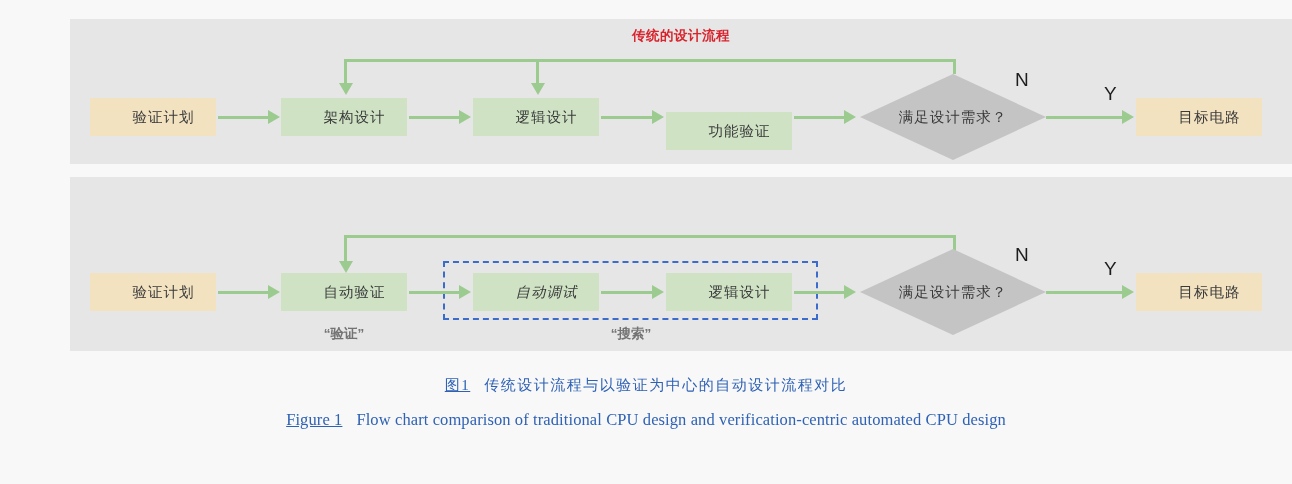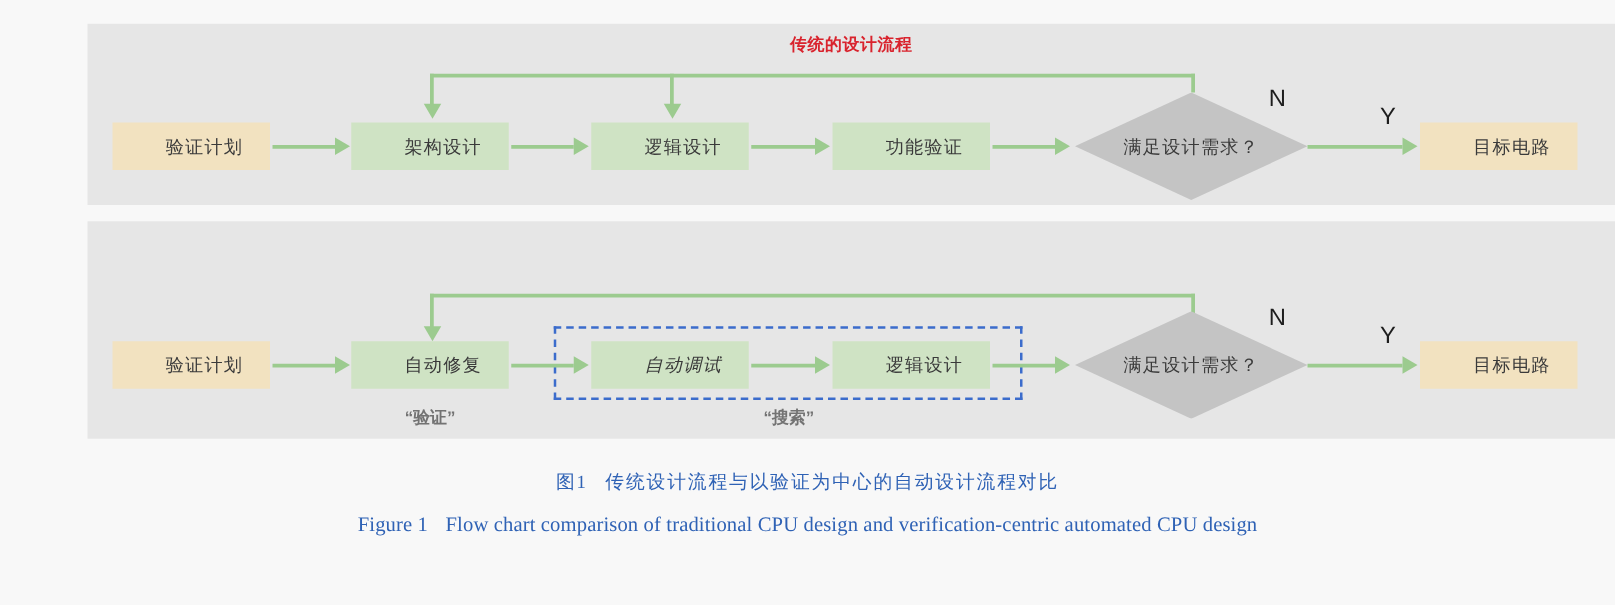--- a/index.html
+++ b/index.html
@@ -150,21 +150,21 @@
     font-family: "Liberation Serif", "DejaVu Serif", serif;
     font-size: 15px;
     letter-spacing: 1.5px;
   }
   #caption-en {
     top: 410px;
     font-family: "Liberation Serif", "DejaVu Serif", serif;
     font-size: 16.5px;
     letter-spacing: 0.1px;
   }
-  .caption .cap-label { margin-right: 14px; }
+  .caption .cap-label { margin-right: 14px; text-decoration: underline; }
 </style>
 </head>
 <body>
 
 <div class="figure-root">
 
   <div class="panel" id="panel-traditional">
 
     <div class="panel-title">传统的设计流程</div>
 
@@ -191,21 +191,21 @@
     <div class="h-line" style="left:339px; top:96.5px; width:50px;"></div>
     <div class="arrow-right" style="left:389px; top:91px;"></div>
 
     <div class="node green" id="t-logic" style="left:403px; top:79px; width:126px; height:38px;">
       <span>逻辑设计</span>
     </div>
 
     <div class="h-line" style="left:531px; top:96.5px; width:51px;"></div>
     <div class="arrow-right" style="left:582px; top:91px;"></div>
 
-    <div class="node green" id="t-funcverif" style="left:596px; top:79px; width:126px; height:38px;">
+    <div class="node green" id="t-funcverif" style="left:596px; top:93px; width:126px; height:38px;">
       <span>功能验证</span>
     </div>
 
     <div class="h-line" style="left:724px; top:96.5px; width:50px;"></div>
     <div class="arrow-right" style="left:774px; top:91px;"></div>
 
     <div class="diamond-wrap" id="t-decision" style="left:790px; top:55px; width:186px; height:86px;">
       <div class="diamond-shape"></div>
       <span class="diamond-label">满足设计需求？</span>
     </div>
@@ -234,21 +234,21 @@
     <div class="dashed-box" style="left:373px; top:84px; width:375px; height:59px;"></div>
 
     <div class="node beige" id="a-plan" style="left:20px; top:96px; width:126px; height:38px;">
       <span>验证计划</span>
     </div>
 
     <div class="h-line" style="left:148px; top:113.5px; width:50px;"></div>
     <div class="arrow-right" style="left:198px; top:108px;"></div>
 
     <div class="node green" id="a-autoverif" style="left:211px; top:96px; width:126px; height:38px;">
-      <span>自动修复</span>
+      <span>自动验证</span>
     </div>
 
     <div class="h-line" style="left:339px; top:113.5px; width:50px;"></div>
     <div class="arrow-right" style="left:389px; top:108px;"></div>
 
     <div class="node green" id="a-autodebug" style="left:403px; top:96px; width:126px; height:38px;font-style:italic;">
       <span>自动调试</span>
     </div>
 
     <div class="h-line" style="left:531px; top:113.5px; width:51px;"></div>

